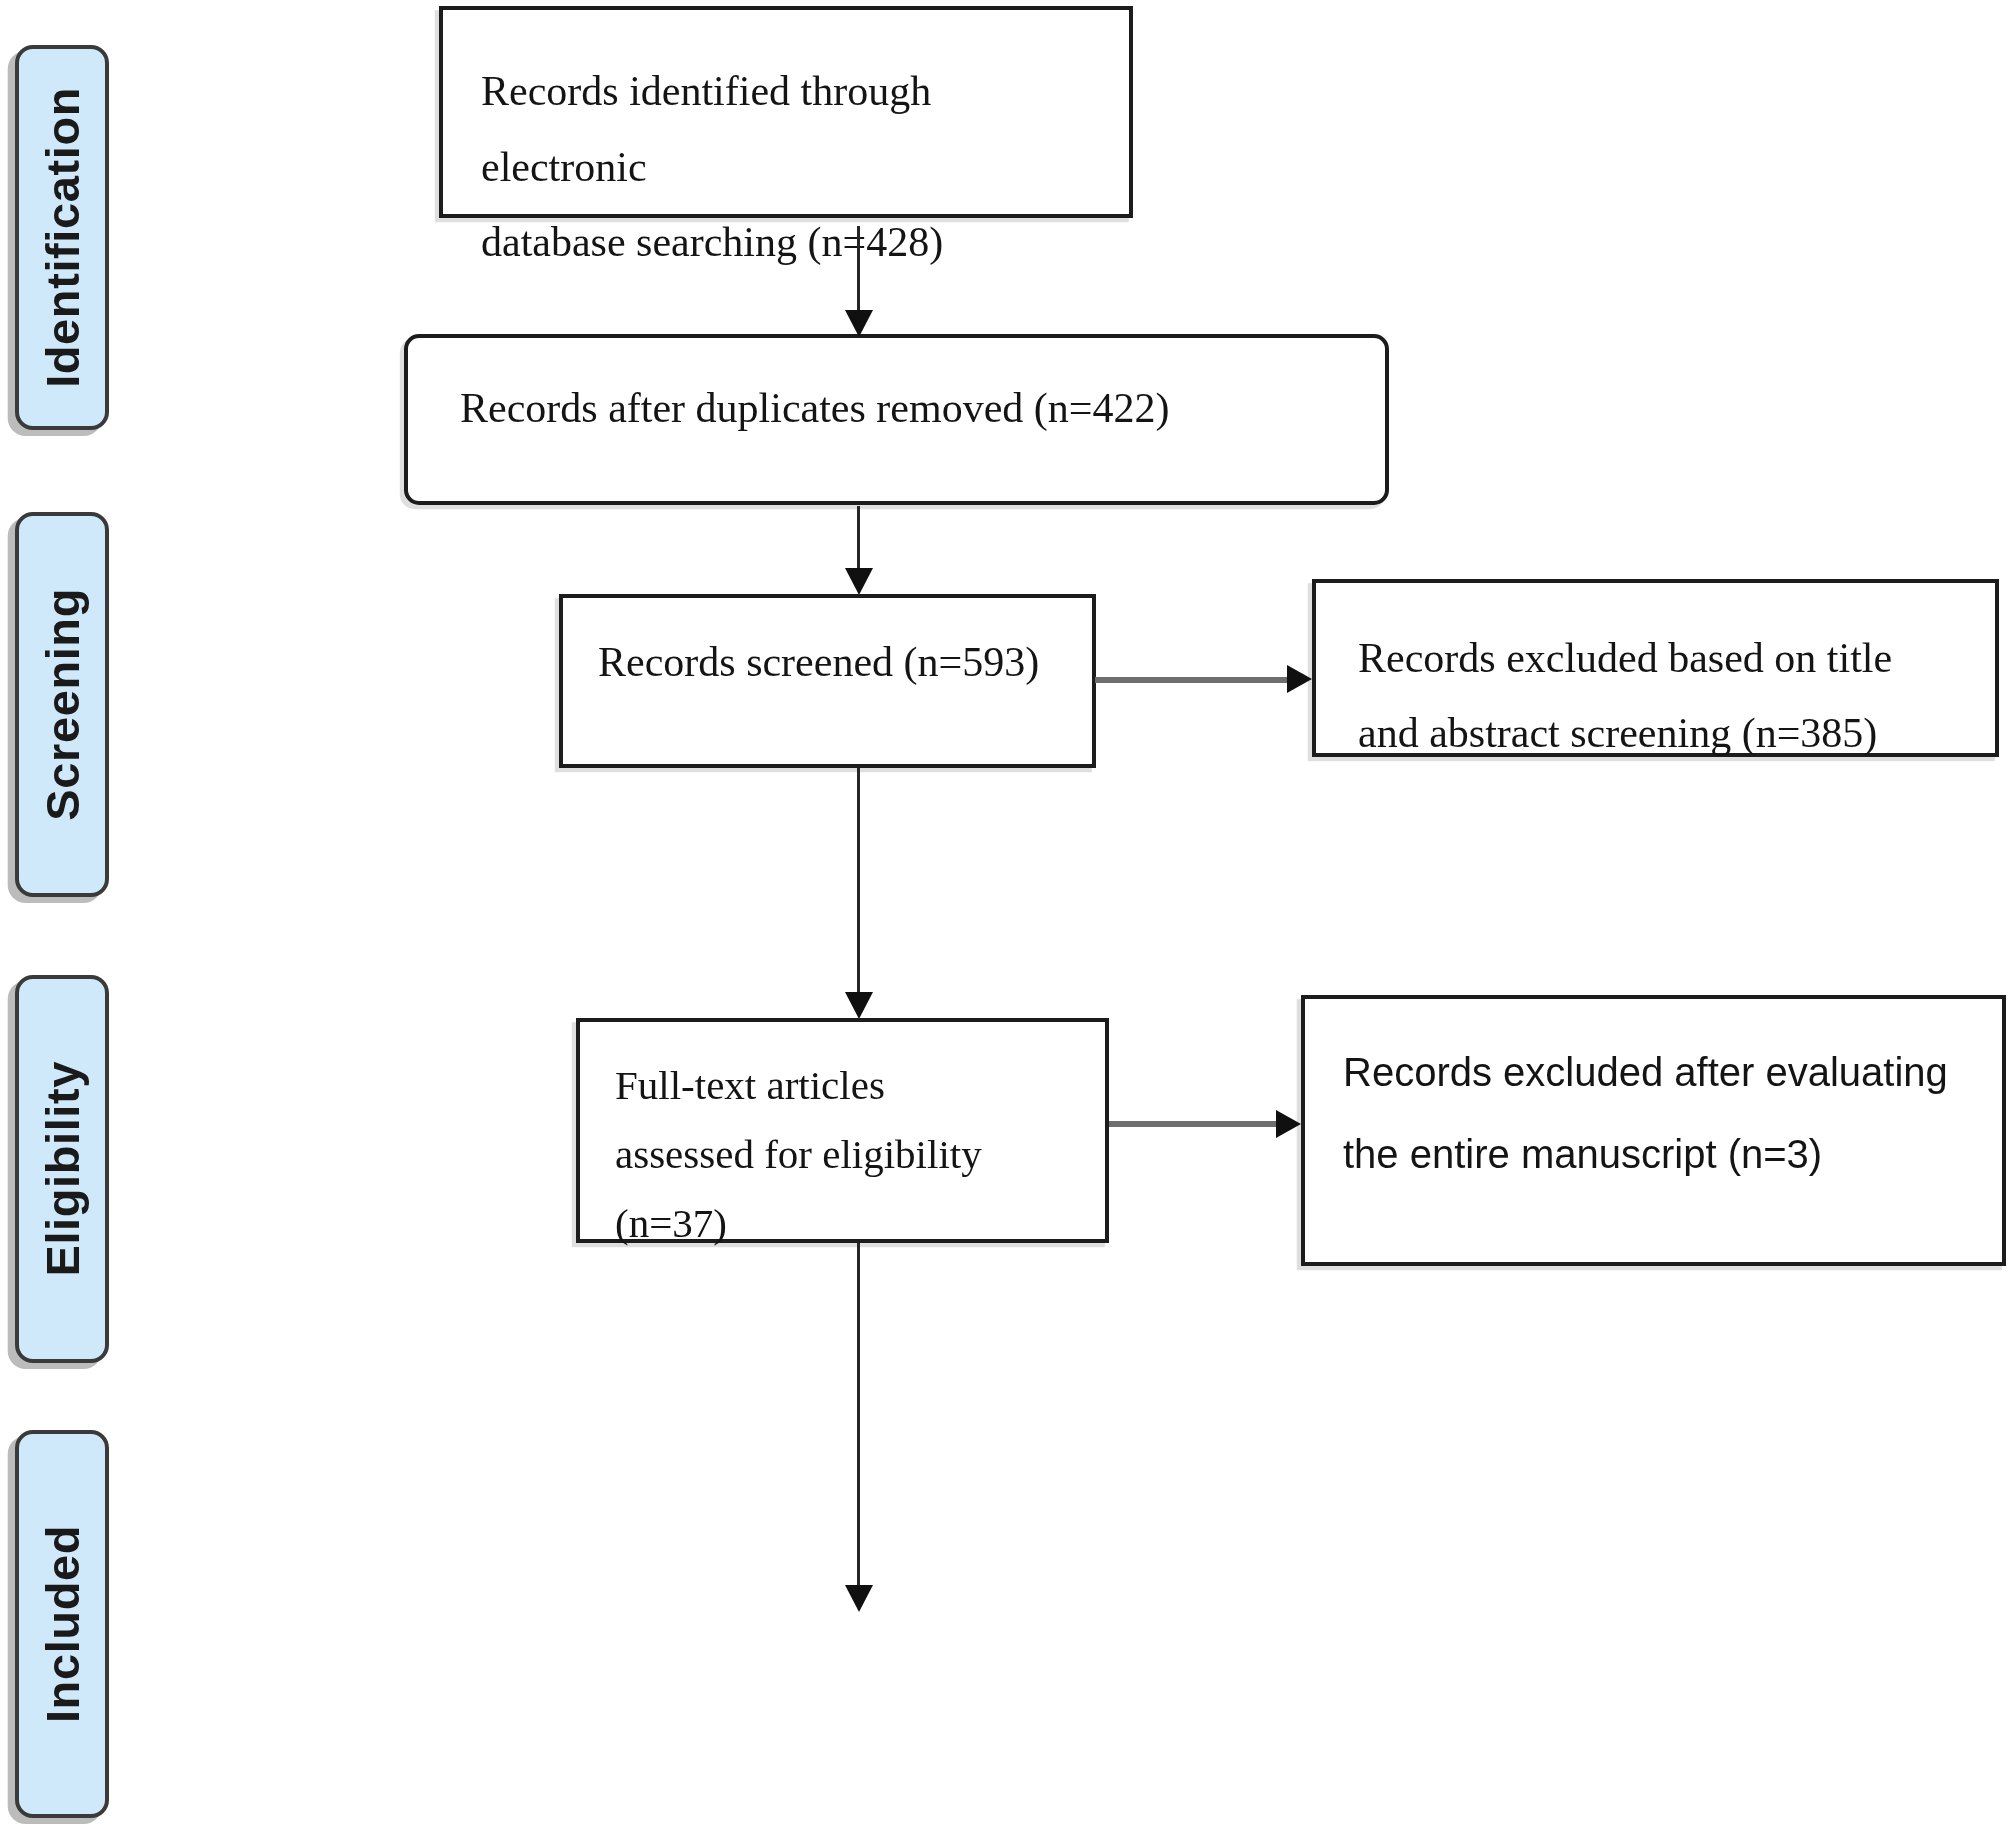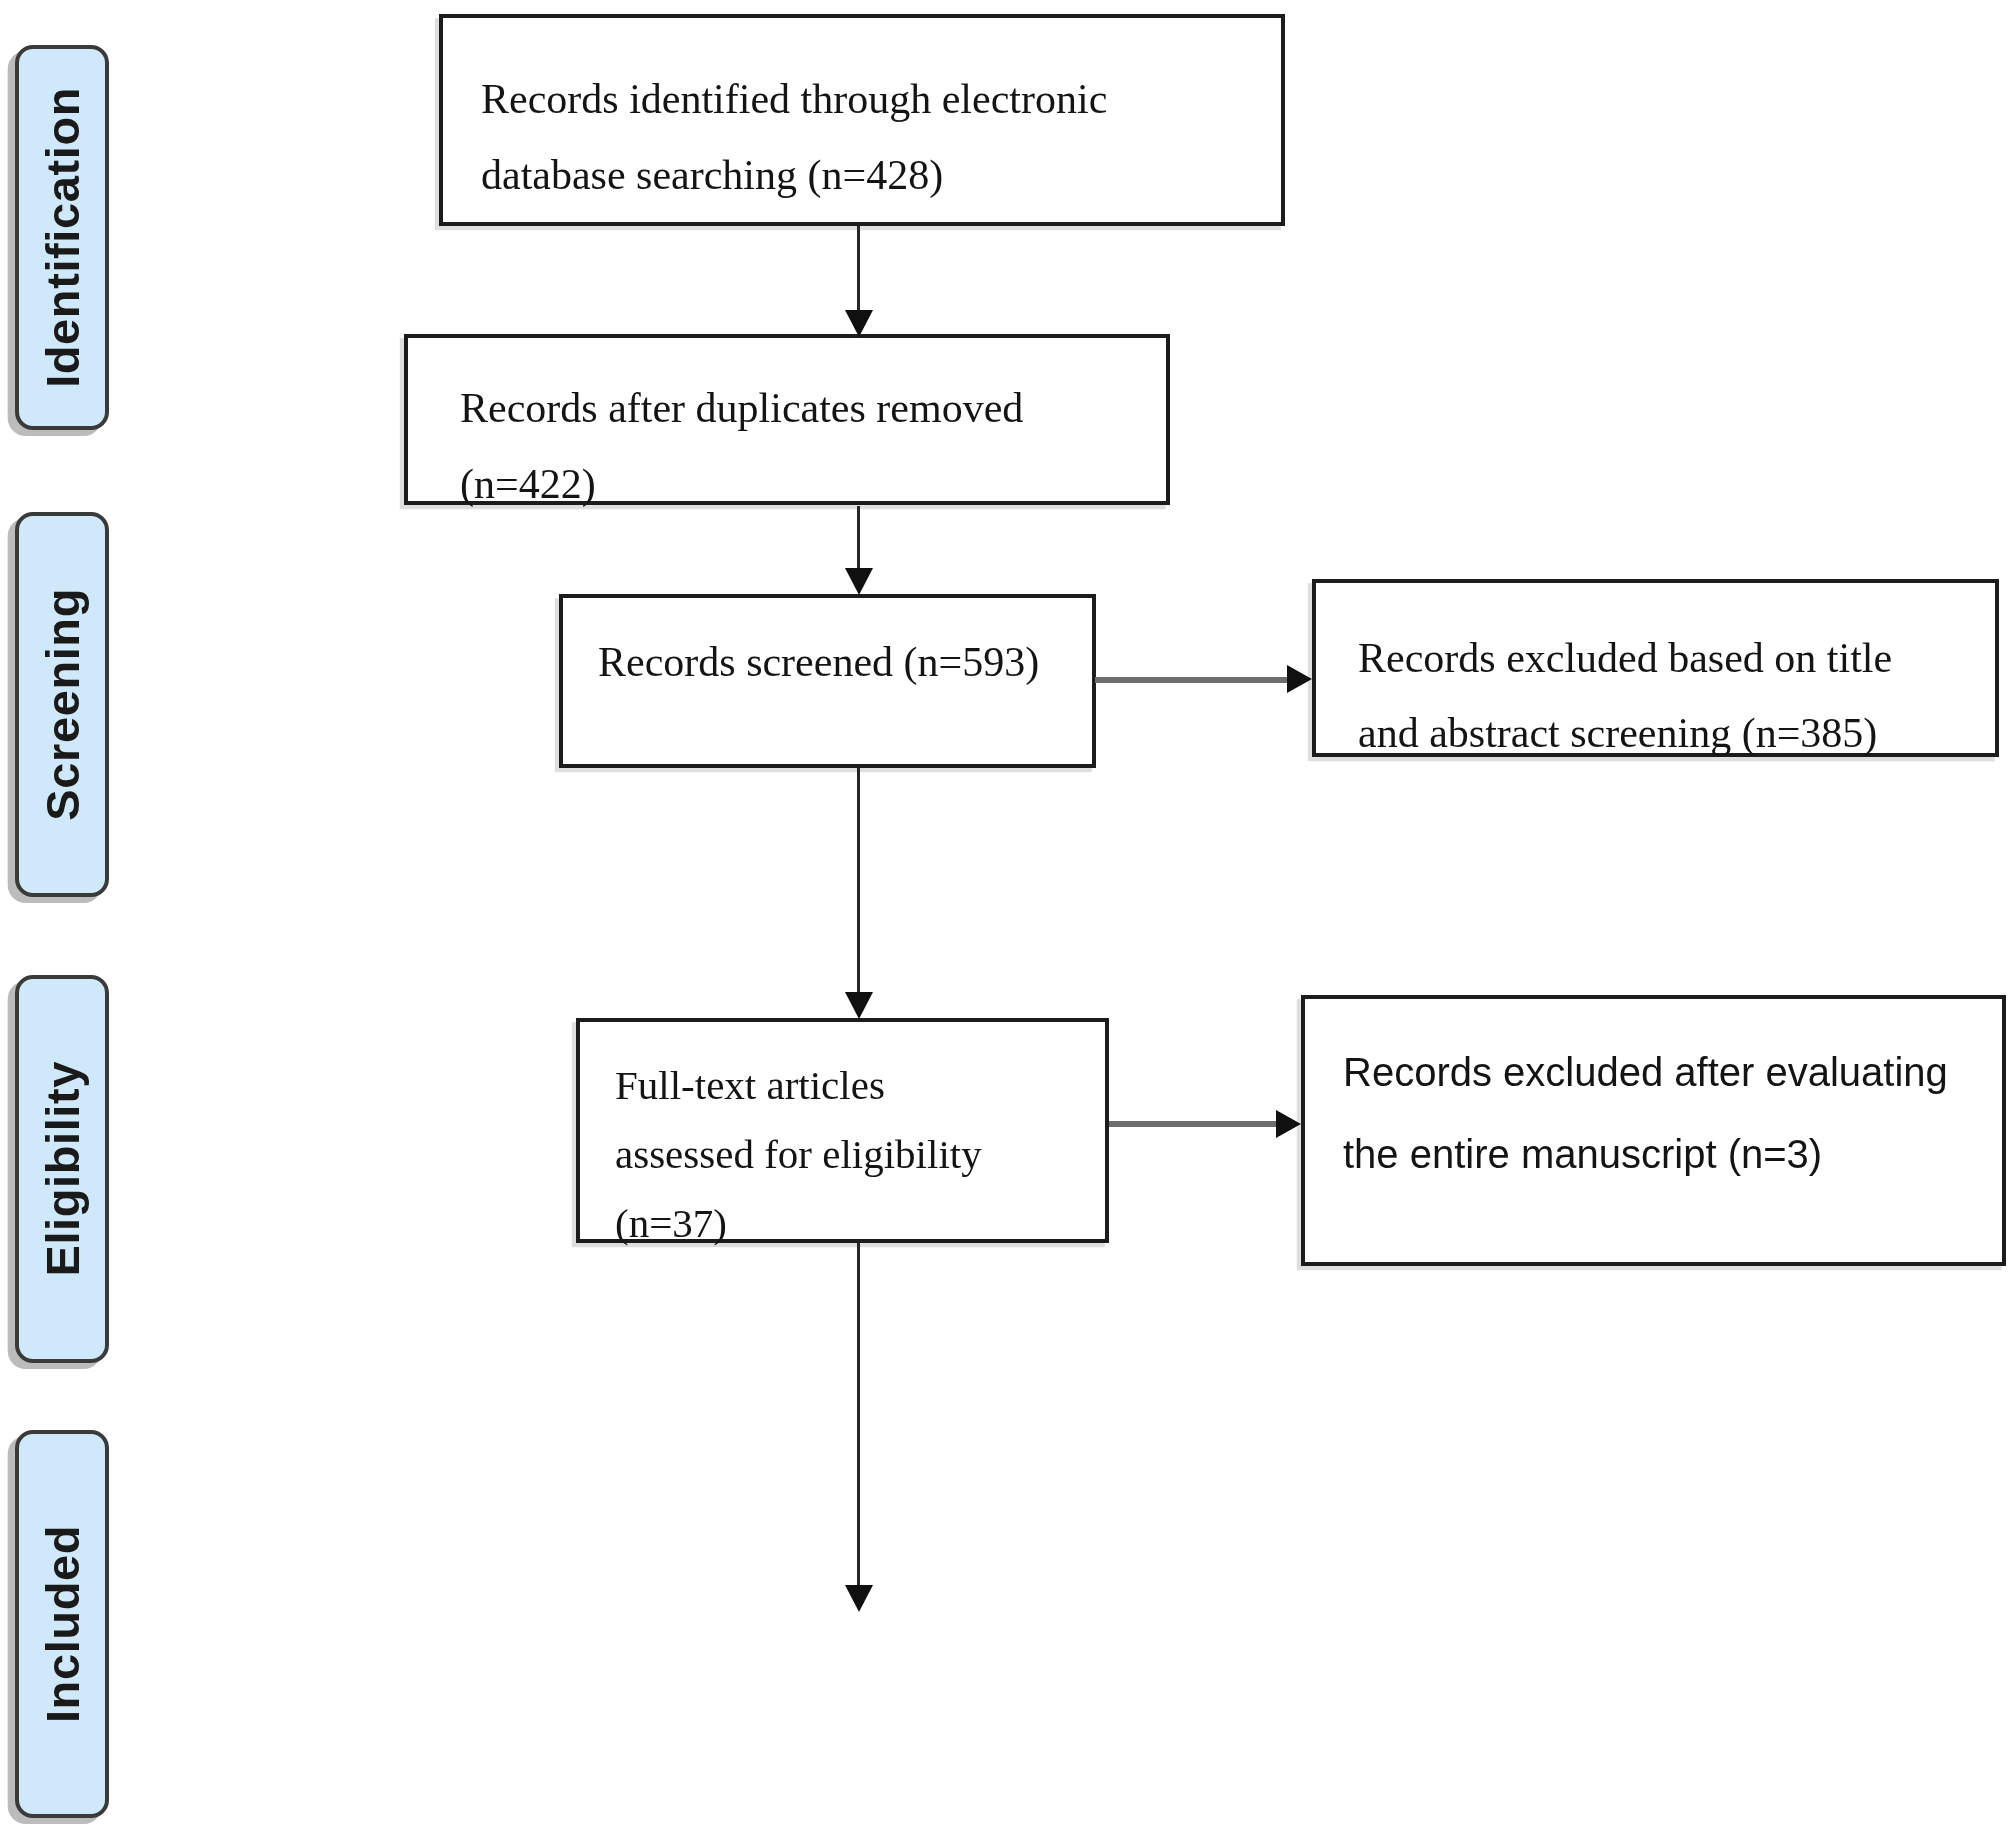--- a/index.html
+++ b/index.html
@@ -42,23 +42,23 @@
     background:#ffffff;
     border:4.2px solid #1c1c1c;
     box-sizing:border-box;
     box-shadow:-4.2px 4.2px 0 rgba(140,140,140,0.28);
   }
   .fbox .txt{
     white-space:pre-line;
     font-size:42px;
     line-height:1.8;
   }
-  #box-identified{left:439px;top:14px;width:846px;height:212px;}
+  #box-identified{left:439px;top:6px;width:694px;height:212px;}
   #box-identified .txt{padding:44px 30px 0 38px;}
-  #box-deduplicated{left:404px;top:334px;width:766px;height:171px;}
+  #box-deduplicated{left:404px;top:334px;width:985px;height:171px;border-radius:15px;}
   #box-deduplicated .txt{padding:33px 24px 0 52px;}
   #box-screened{left:559px;top:594px;width:537px;height:174px;}
   #box-screened .txt{padding:27px 18px 0 35px;}
   #box-excluded-title{left:1312px;top:579px;width:687px;height:178px;}
   #box-excluded-title .txt{padding:38px 18px 0 42px;line-height:1.78;font-family:Liberation Serif, serif;}
   #box-fulltext{left:576px;top:1018px;width:533px;height:225px;}
   #box-fulltext .txt{padding:29px 18px 0 35px;line-height:1.68;font-size:41px;}
   #box-excluded-manuscript{left:1301px;top:995px;width:705px;height:271px;}
   #box-excluded-manuscript .txt{
     font-family:"Liberation Sans", sans-serif;

